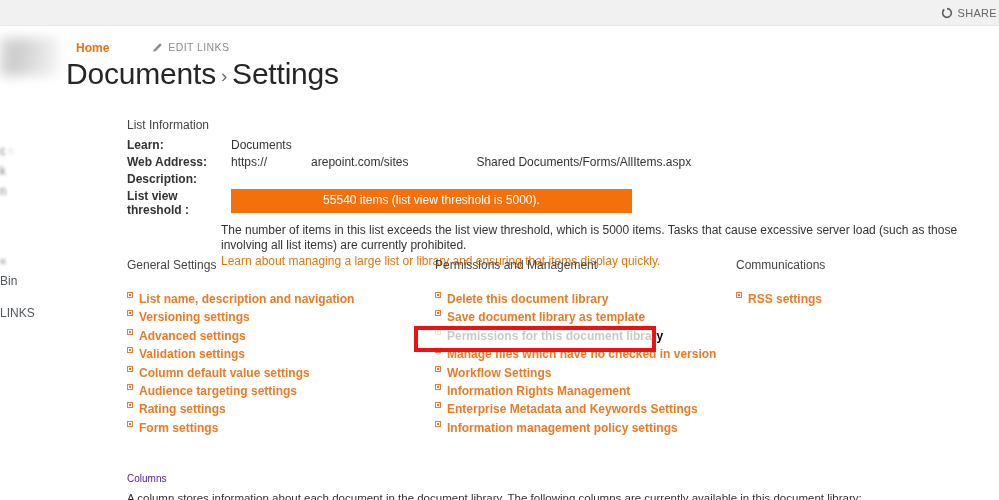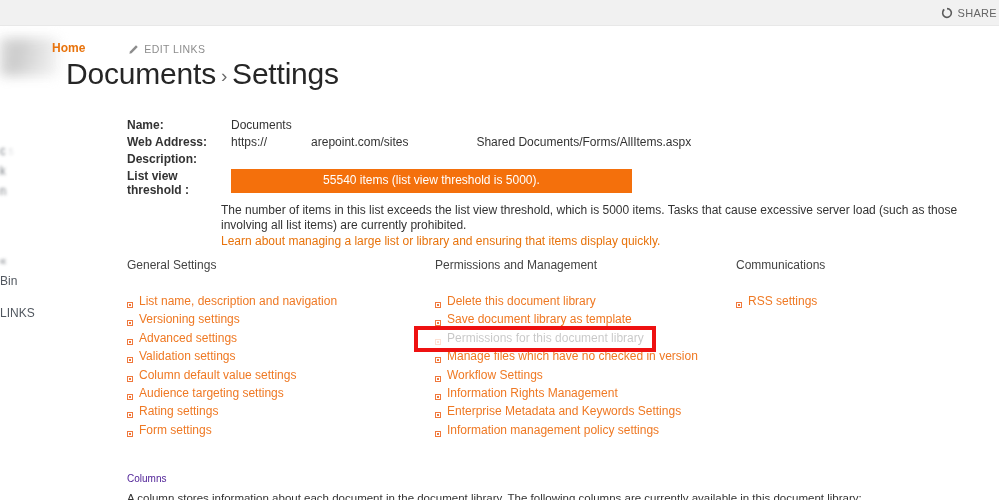--- a/index.html
+++ b/index.html
@@ -77,23 +77,23 @@
   }
   .nav-mask {
     position: absolute;
     background: #ffffff;
     filter: blur(5px);
   }
 
   
   .breadcrumb {
     position: absolute;
-    left: 52px; top: 41px;
+    left: 76px; top: 41px;
     display: flex;
-    align-items: flex-end;
+    align-items: flex-start;
   }
   .crumb-home {
     font-size: 12px;
     font-weight: bold;
     color: #e8730c;
     text-decoration: none;
     cursor: pointer;
   }
   .edit-links {
     display: flex;
@@ -220,24 +220,25 @@
     margin: 0 0 20px 0;
     white-space: nowrap;
   }
   .link-list {
     list-style: none;
     margin: 0;
     padding: 0;
   }
   .link-list li {
     display: flex;
-    align-items: flex-end;
+    align-items: flex-start;
     gap: 6px;
     height: 16px;
     margin-bottom: 2.4px;
+    font-weight: bold;
   }
   .bullet {
     width: 6px; height: 6px;
     border: 1px solid #f0783c;
     background: #ffffff;
     box-sizing: border-box;
     flex: 0 0 auto;
     position: relative;
     top: 0px;
   }
@@ -322,25 +323,26 @@
     </svg>
     <span class="edit-links-label">EDIT LINKS</span>
   </div>
 </div>
 
 <h1 class="page-title">
   <span>Documents</span><span class="title-sep">›</span><span>Settings</span>
 </h1>
 
 <div class="content">
+  <div class="section-label">List Information</div>
 
   <table class="info-table">
     <tbody>
         <tr>
-      <td class="info-label">Name:</td>
+      <td class="info-label">Learn:</td>
       <td class="info-value">Documents</td>
     </tr>
     <tr>
       <td class="info-label">Web Address:</td>
       <td class="info-value"><span>https://</span><span class="redact r1"></span><span>arepoint.com/sites</span><span class="redact r2"></span><span>Shared Documents/Forms/AllItems.aspx</span></td>
     </tr>
     <tr>
       <td class="info-label">Description:</td>
       <td class="info-value"></td>
     </tr>

